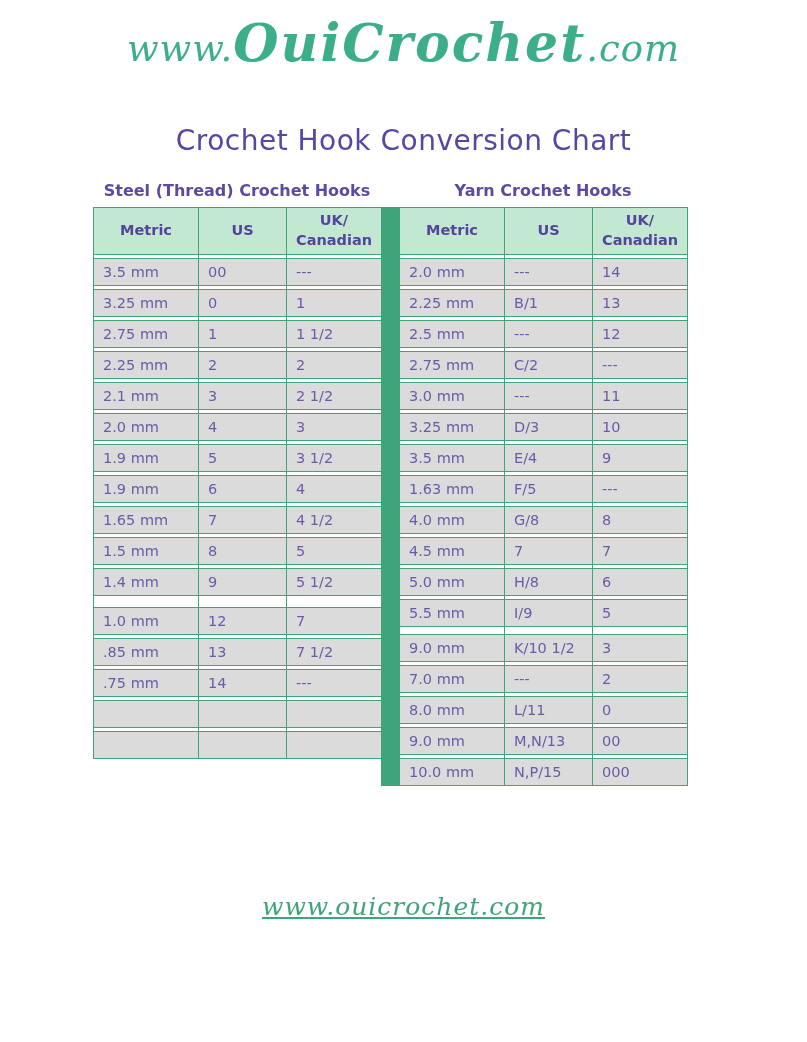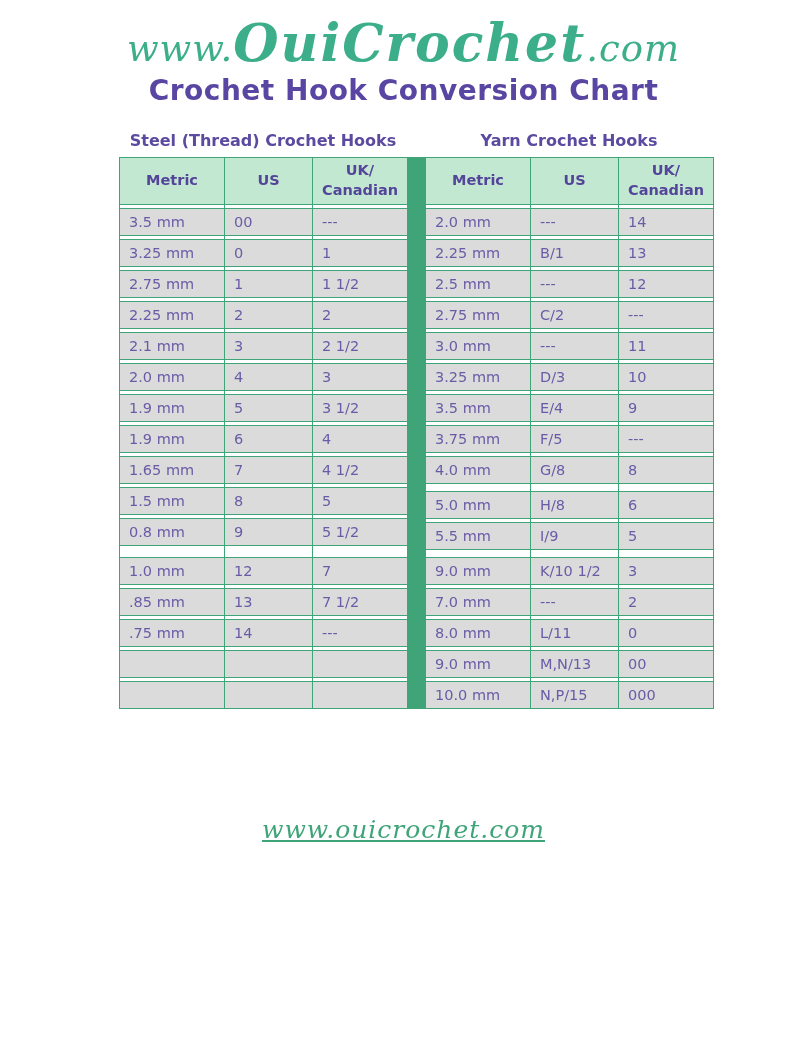--- a/index.html
+++ b/index.html
@@ -27,31 +27,32 @@
   .logo .www, .logo .com { font-size: 37px; letter-spacing: 1px; }
   .logo .brand {
     font-size: 52px;
     font-weight: bold;
     letter-spacing: 2px;
     text-shadow: 0 0 1px #ffffff inset;
   }
 
   
   .title {
+    margin-top: 50px;
     text-align: center;
     font-size: 28px;
-    font-weight: bold;
+    font-weight: normal;
     color: #5946a3;
     letter-spacing: 0.5px;
   }
 
   
   .tables-row {
     display: flex;
-    margin: 24px 0 0 119px;
+    margin: 24px 0 0 93px;
     width: 542px;
     align-items: stretch;
   }
   .table-col { width: 288px; }
   .subheader {
     height: 21px;
     margin-bottom: 5px;
     text-align: center;
     font-size: 16px;
     font-weight: bold;
@@ -249,21 +250,21 @@
               <td class="data">1.5 mm</td>
               <td class="data">8</td>
               <td class="data">5</td>
             </tr>
             <tr class="gap">
               <td></td>
               <td></td>
               <td></td>
             </tr>
             <tr>
-              <td class="data">0.8 mm</td>
+              <td class="data">1.4 mm</td>
               <td class="data">9</td>
               <td class="data">5 1/2</td>
             </tr>
             <tr class="gap">
               <td></td>
               <td></td>
               <td></td>
             </tr>
             <tr class="gap">
               <td></td>
@@ -415,39 +416,44 @@
               <td class="data">3.5 mm</td>
               <td class="data">E/4</td>
               <td class="data">9</td>
             </tr>
             <tr class="gap">
               <td></td>
               <td></td>
               <td></td>
             </tr>
             <tr>
-              <td class="data">3.75 mm</td>
+              <td class="data">1.63 mm</td>
               <td class="data">F/5</td>
               <td class="data">---</td>
             </tr>
             <tr class="gap">
               <td></td>
               <td></td>
               <td></td>
             </tr>
             <tr>
               <td class="data">4.0 mm</td>
               <td class="data">G/8</td>
               <td class="data">8</td>
             </tr>
             <tr class="gap">
               <td></td>
               <td></td>
               <td></td>
             </tr>
+            <tr>
+              <td class="data">4.5 mm</td>
+              <td class="data">7</td>
+              <td class="data">7</td>
+            </tr>
             <tr class="gap">
               <td></td>
               <td></td>
               <td></td>
             </tr>
             <tr>
               <td class="data">5.0 mm</td>
               <td class="data">H/8</td>
               <td class="data">6</td>
             </tr>

